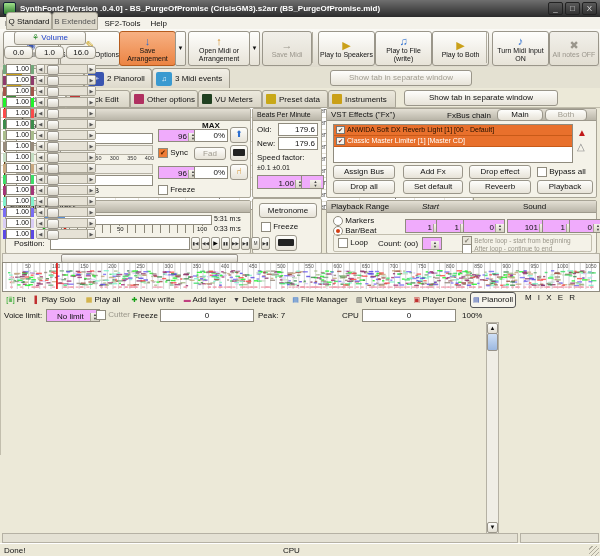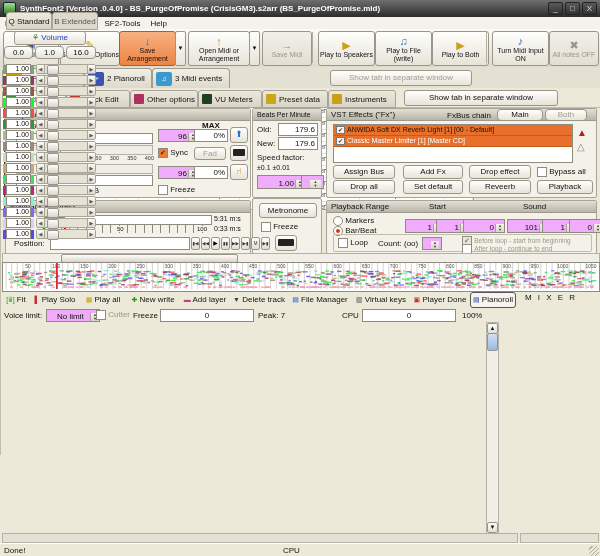--- a/index.html
+++ b/index.html
@@ -338,21 +338,21 @@
       <div class="tinybtn" style="width: 7px; height: 11px; line-height: 11px; font-size: 4.5px; margin-right: 1px; color: rgb(51, 51, 51);">▶▶</div>
       <div class="tinybtn" style="width: 7px; height: 11px; line-height: 11px; font-size: 4.5px; margin-right: 1px; color: rgb(51, 51, 51);">▶▮</div>
       <div class="tinybtn" style="width: 7px; height: 11px; line-height: 11px; font-size: 4.5px; margin-right: 1px; color: rgb(51, 51, 51);">M</div>
       <div class="tinybtn" style="width: 7px; height: 11px; line-height: 11px; font-size: 4.5px; margin-right: 1px; color: rgb(51, 51, 51);">▶▮</div>
     </div>
 </div>
 
 <div class="gbox abs" style="left:326px;top:200px;width:269px;height:52px;">
   <div class="gcap">
     <span>Playback Range</span>
-    <span style="position:absolute;left:102px;">Start</span>
+    <span style="position:absolute;left:95px;font-style:italic;">Start</span>
     <span style="position:absolute;left:196px;">Sound</span>
   </div>
   <div class="abs" style="left:6px;top:15px;"><span class="radio"></span> <span class="lbl">Markers</span></div>
   <div class="abs" style="left:6px;top:25px;"><span class="radio sel"></span> <span class="lbl">Bar/Beat</span></div>
   <div class="spin abs" style="left:78px;top:18px;width:28px;height:12px;">
       <span class="sval">1</span>
       <span class="sarr">▲<br>▼</span>
     </div>
   <div class="spin abs" style="left:109px;top:18px;width:24px;height:12px;">
       <span class="sval">1</span>

